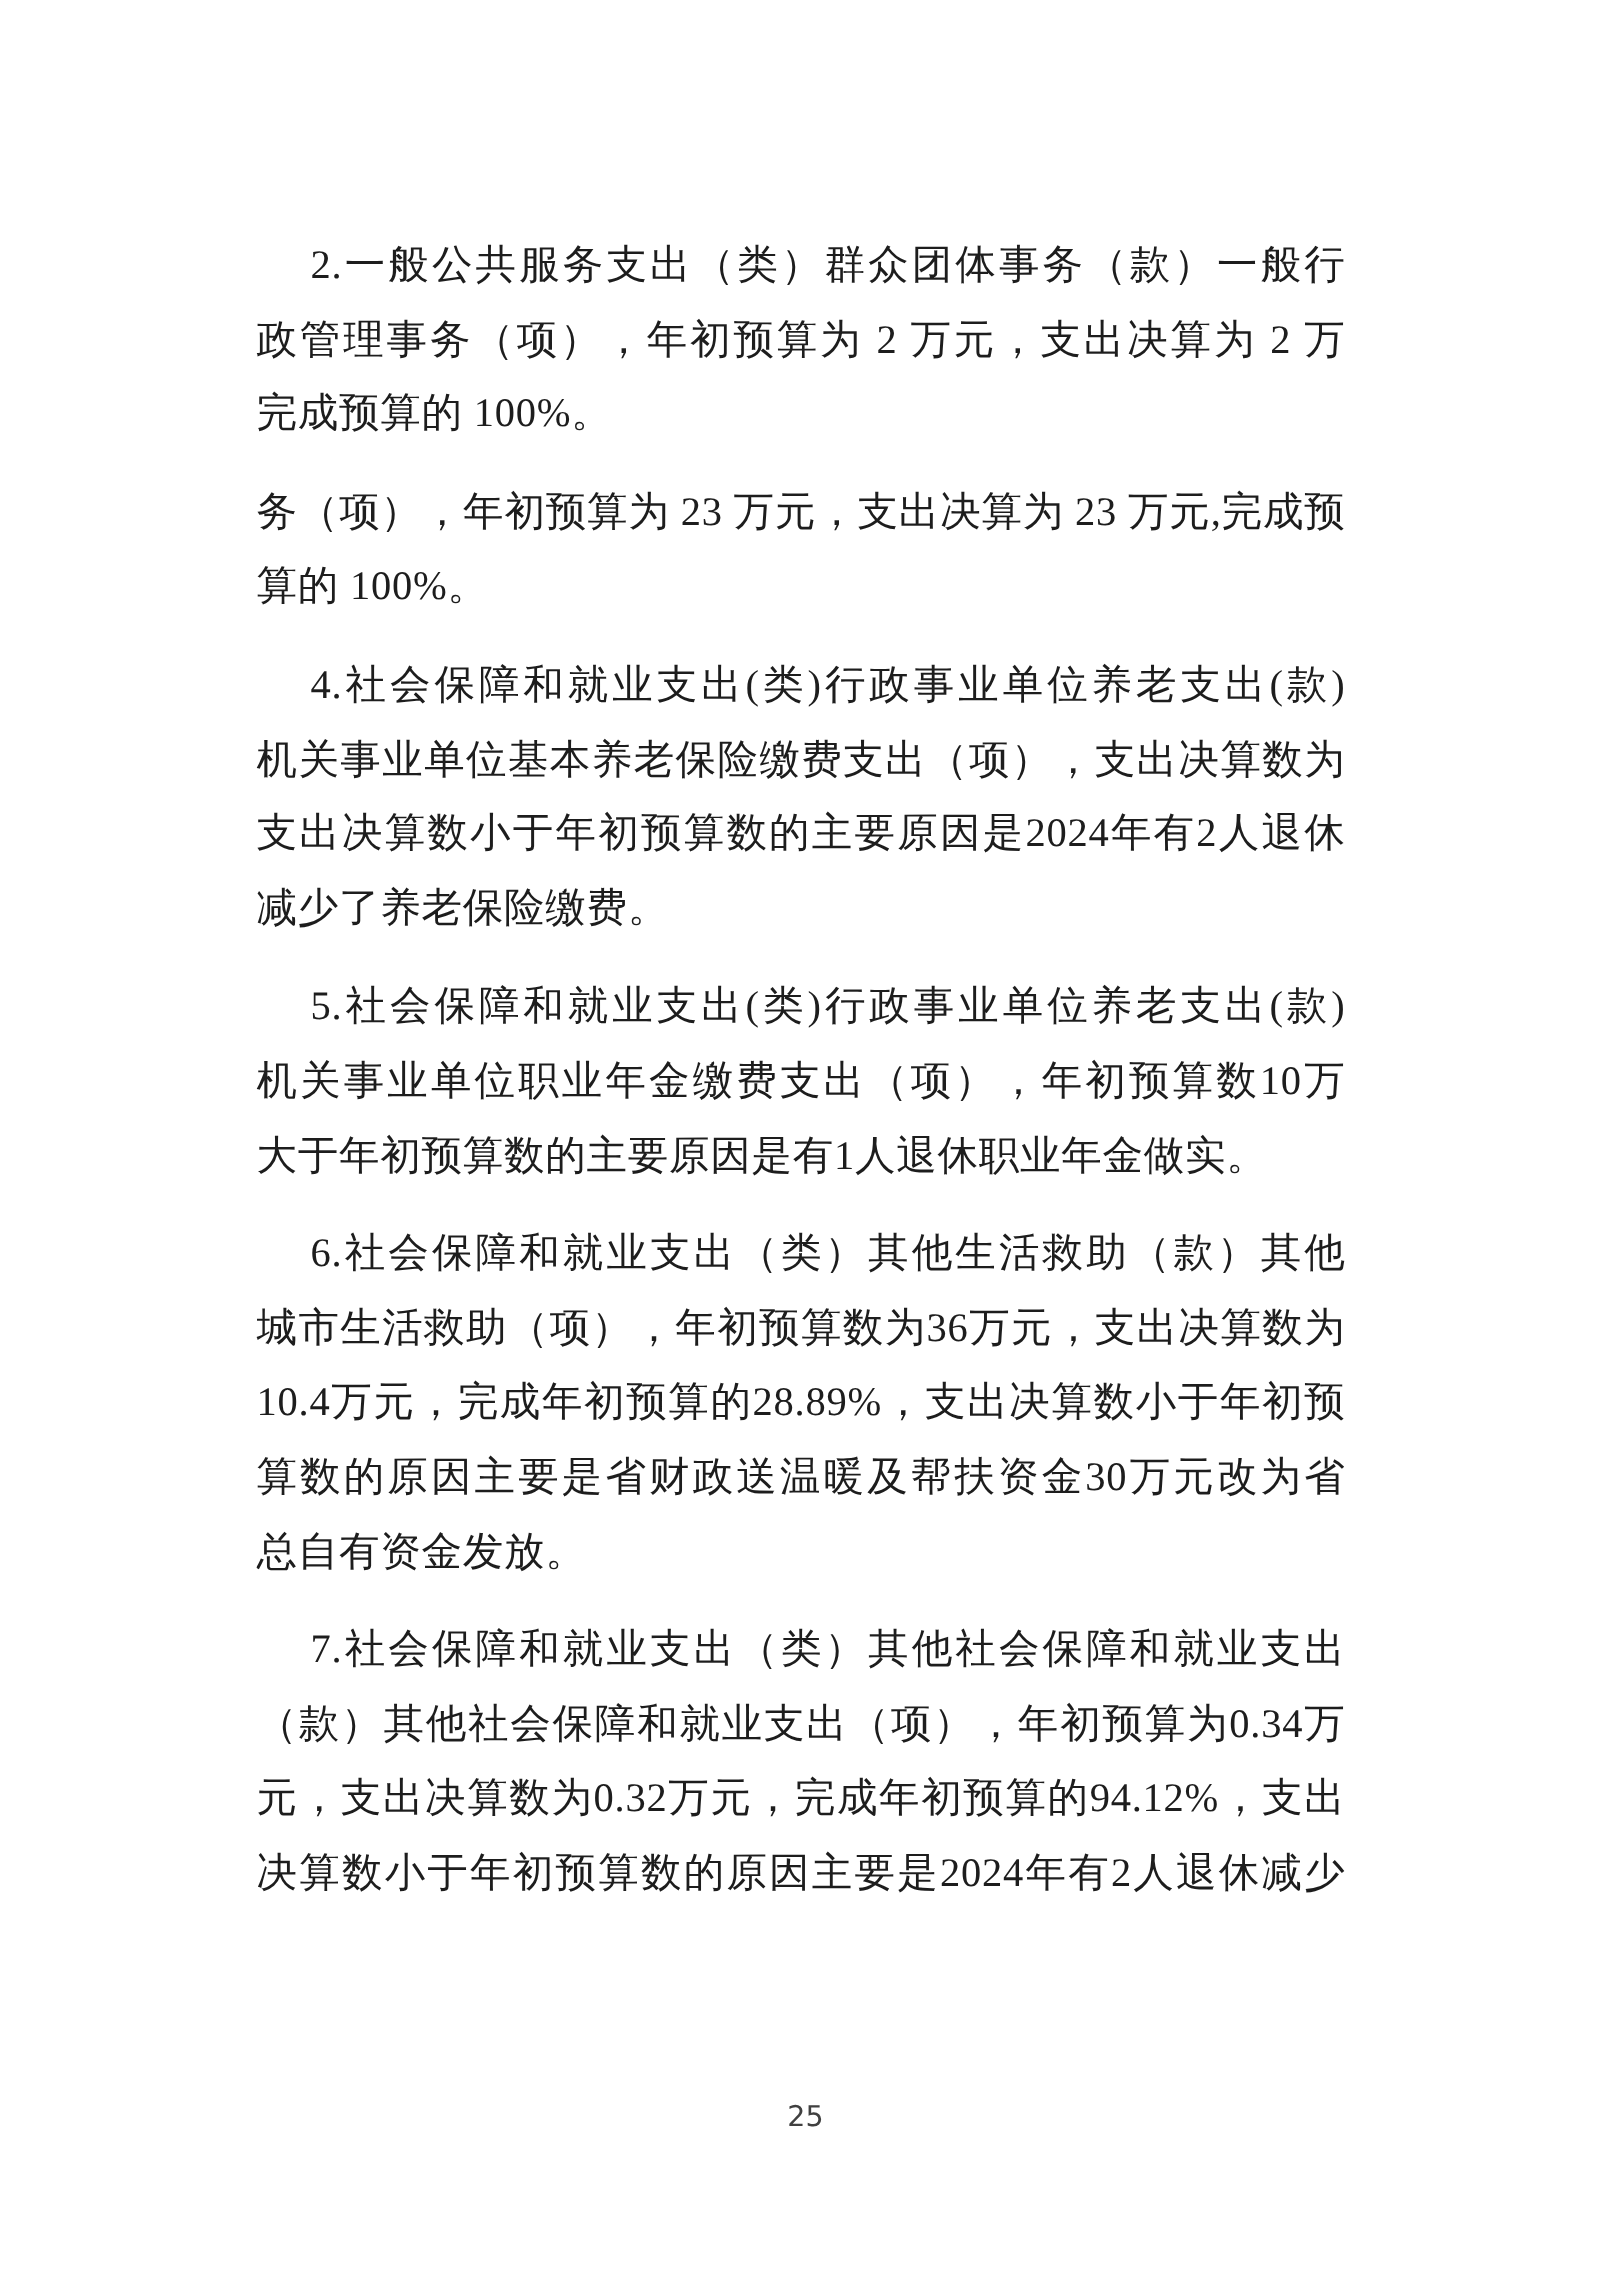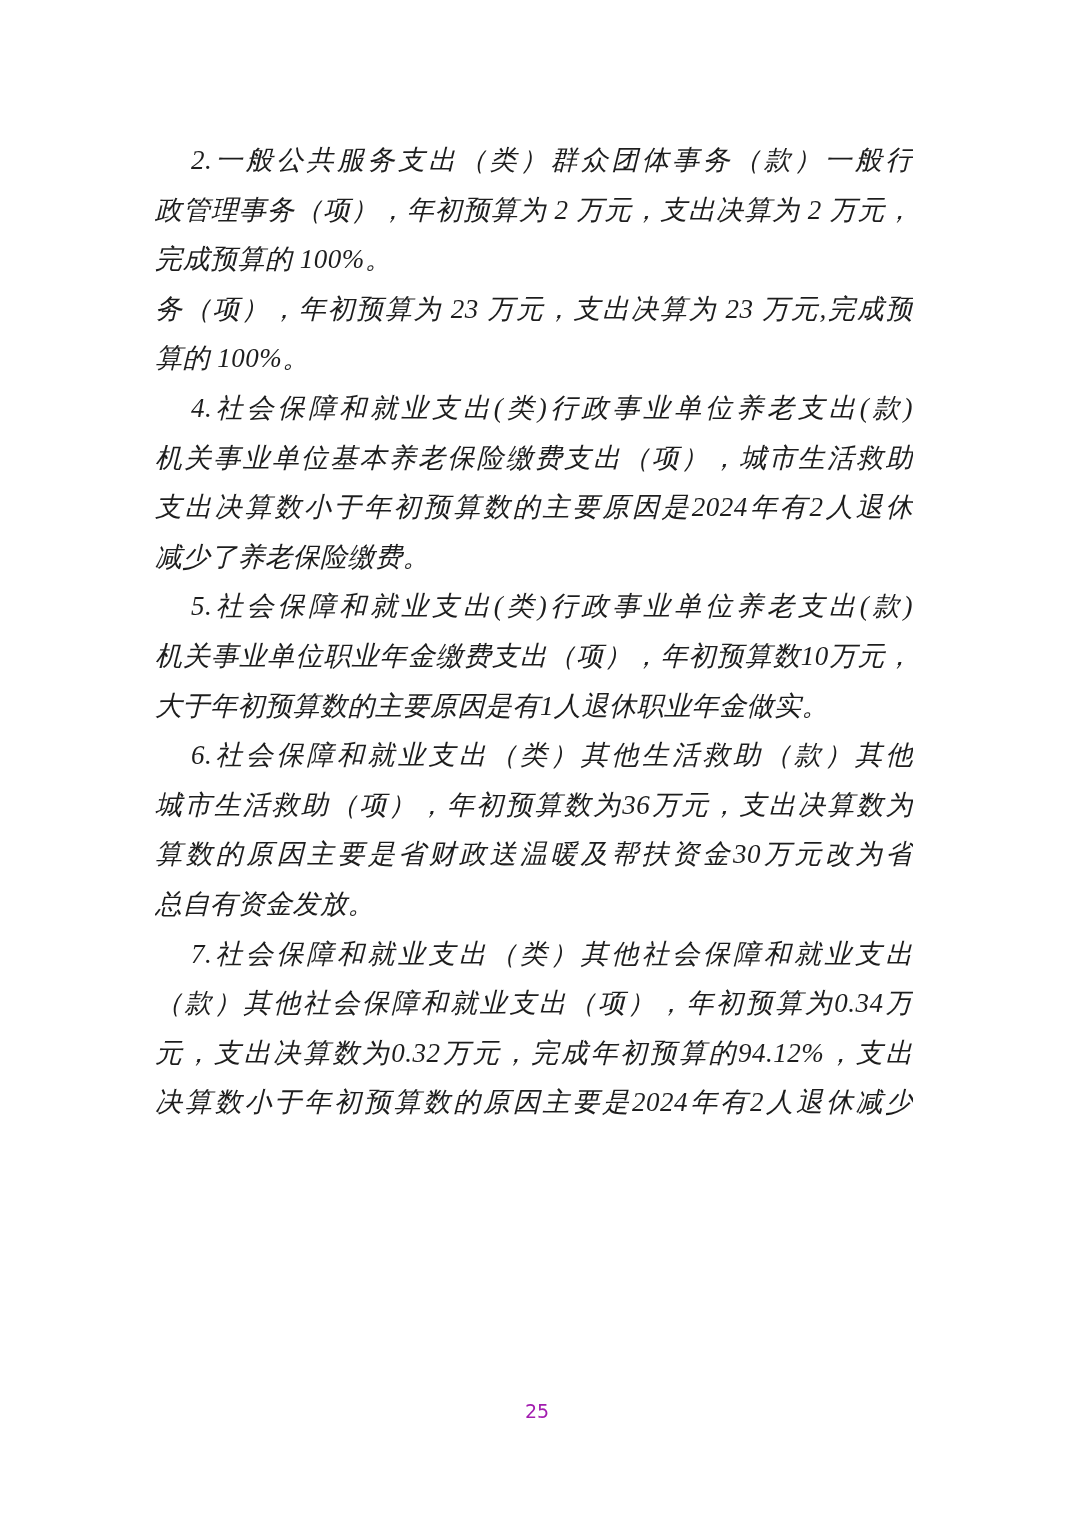--- a/index.html
+++ b/index.html
@@ -21,23 +21,22 @@
     background: #ffffff;
     overflow: hidden;
   }
   .doc-body {
     position: absolute;
     left: 155px;
     top: 136px;
     width: 758px;
   }
   .paragraph {
-    margin: 0;
+    margin: 16px;
     padding: 0;
-    font-style: italic;
   }
   .line {
     font-size: 27px;
     line-height: 49.6px;
     height: 49.6px;
     letter-spacing: 0.5px;
     overflow: hidden;
     white-space: normal;
   }
   .line.just {
@@ -53,51 +52,52 @@
     padding-left: 36px;
   }
   .page-number {
     position: absolute;
     left: 0;
     top: 1400px;
     width: 100%;
     text-align: center;
     font-family: "DejaVu Sans", "Liberation Sans", sans-serif;
     font-size: 19px;
-    color: #a21caf;
+    color: #404040;
   }
 </style>
 </head>
 <body>
 
 <main class="doc-page">
   <div class="doc-body" id="doc-body">
       <div class="paragraph">
         <div class="line just indent">2.一般公共服务支出（类）群众团体事务（款）一般行</div>
         <div class="line just">政管理事务（项），年初预算为 2 万元，支出决算为 2 万元，</div>
         <div class="line last">完成预算的 100%。</div>
       </div>
       <div class="paragraph">
         <div class="line just">务（项），年初预算为 23 万元，支出决算为 23 万元,完成预</div>
         <div class="line last">算的 100%。</div>
       </div>
       <div class="paragraph">
         <div class="line just indent">4.社会保障和就业支出(类)行政事业单位养老支出(款)</div>
-        <div class="line just">机关事业单位基本养老保险缴费支出（项），城市生活救助</div>
+        <div class="line just">机关事业单位基本养老保险缴费支出（项），支出决算数为</div>
         <div class="line just">支出决算数小于年初预算数的主要原因是2024年有2人退休</div>
         <div class="line last">减少了养老保险缴费。</div>
       </div>
       <div class="paragraph">
         <div class="line just indent">5.社会保障和就业支出(类)行政事业单位养老支出(款)</div>
         <div class="line just">机关事业单位职业年金缴费支出（项），年初预算数10万元，</div>
         <div class="line last">大于年初预算数的主要原因是有1人退休职业年金做实。</div>
       </div>
       <div class="paragraph">
         <div class="line just indent">6.社会保障和就业支出（类）其他生活救助（款）其他</div>
         <div class="line just">城市生活救助（项），年初预算数为36万元，支出决算数为</div>
+        <div class="line just">10.4万元，完成年初预算的28.89%，支出决算数小于年初预</div>
         <div class="line just">算数的原因主要是省财政送温暖及帮扶资金30万元改为省</div>
         <div class="line last">总自有资金发放。</div>
       </div>
       <div class="paragraph">
         <div class="line just indent">7.社会保障和就业支出（类）其他社会保障和就业支出</div>
         <div class="line just">（款）其他社会保障和就业支出（项），年初预算为0.34万</div>
         <div class="line just">元，支出决算数为0.32万元，完成年初预算的94.12%，支出</div>
         <div class="line just">决算数小于年初预算数的原因主要是2024年有2人退休减少</div>
       </div>
     </div>

